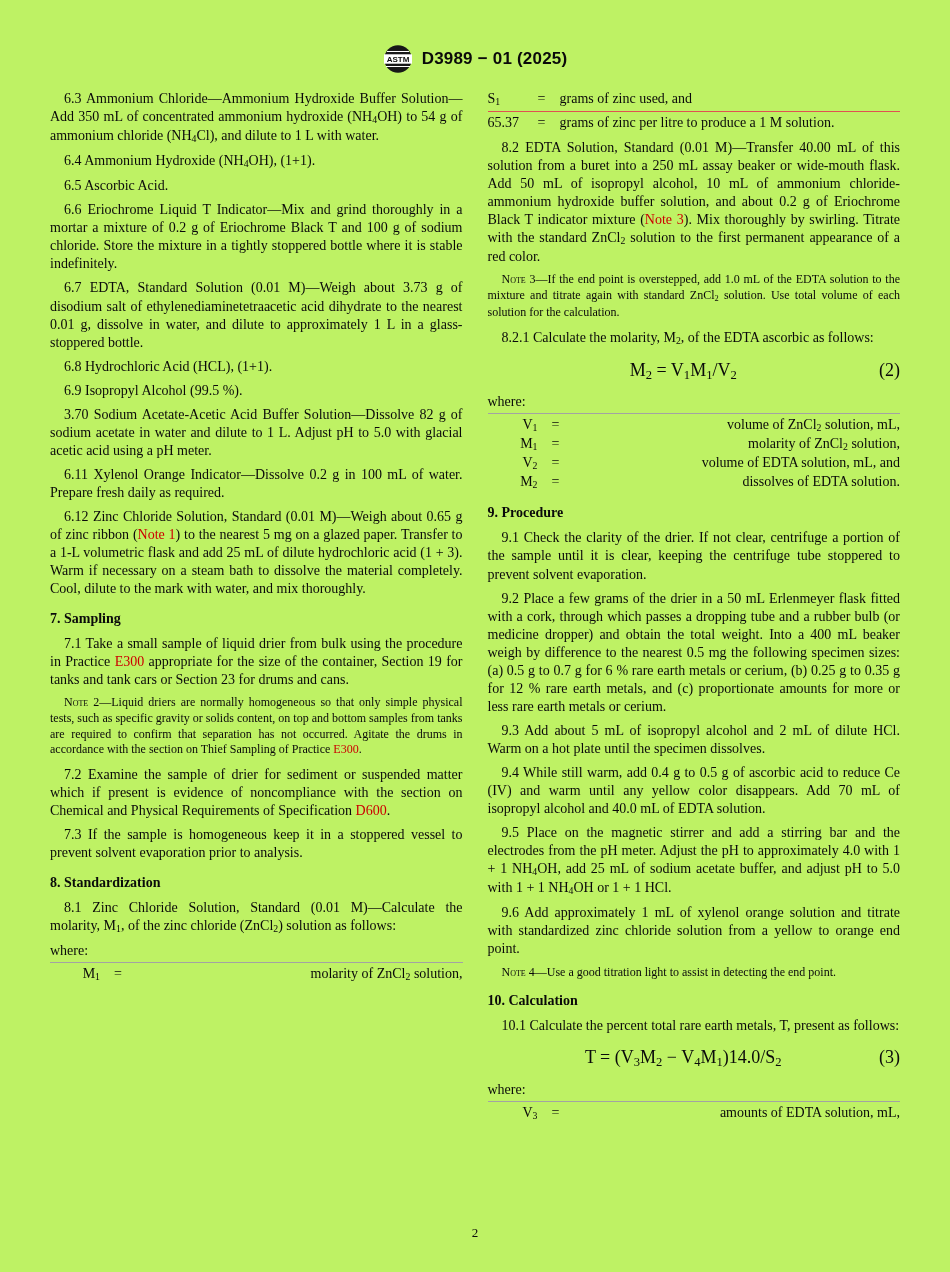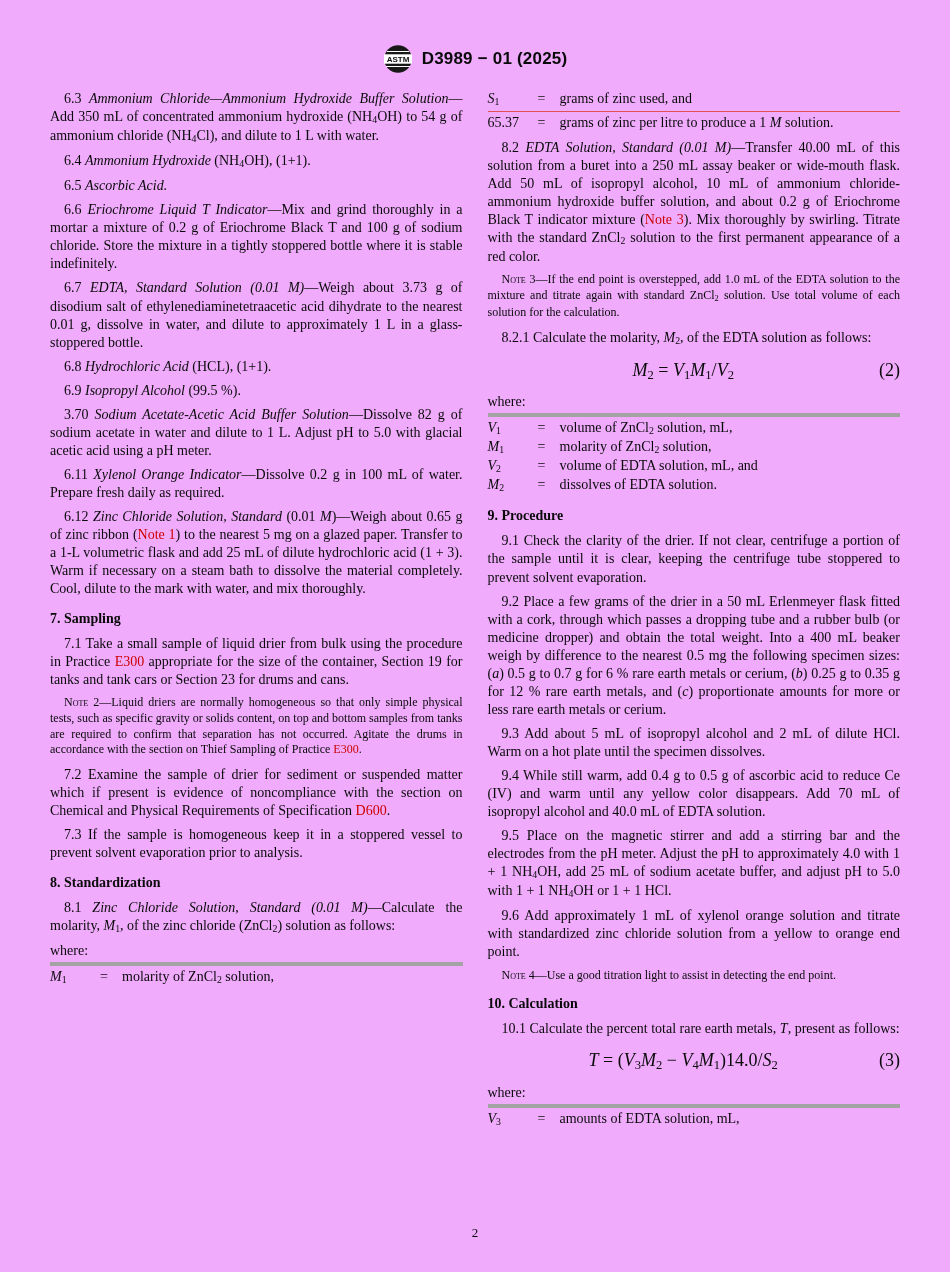--- a/index.html
+++ b/index.html
@@ -1,38 +1,38 @@
 <!DOCTYPE html>
 <html><head>
 <meta charset="utf-8">
 <style>
   html, body { margin: 0; padding: 0; background: #888; }
   .page {
-    width: 950px; height: 1272px; margin: 0 auto; background: #f0abfc;
+    width: 950px; height: 1272px; margin: 0 auto; background: #bef264;
     box-sizing: border-box; padding: 44px 50px 0 50px;
     font-family: "Liberation Serif", serif; font-size: 14px; line-height: 1.29;
     color: #0a0a0a; position: relative; overflow: hidden;
   }
   .doc-header { display: flex; justify-content: center; align-items: center; gap: 9px; margin-bottom: 16px; }
   .designation { font-family: "Liberation Sans", sans-serif; font-weight: bold; font-size: 17px; letter-spacing: 0.2px; }
   .columns { display: flex; gap: 25px; }
   .col { flex: 1; min-width: 0; }
   .para { margin: 0 0 6px 0; text-indent: 14px; text-align: justify; }
   .note { margin: 3px 0 8px 0; font-size: 12px; line-height: 1.3; text-indent: 14px; text-align: justify; }
   .sec-heading { font-weight: bold; font-size: 14px; margin: 12px 0 7px 0; }
   .where-label { margin: 2px 0 2px 0; }
   .eq { display: flex; align-items: flex-start; margin: 11px 0 10px 0; font-size: 18px; }
   .eq-body { flex: 1; text-align: center; }
   .eq-no { text-align: right; }
   .defs { margin: 0 0 7px 0; }
-  .defs.rule-top { border-top: 4px solid #a3a3a3; padding-top: 2px; }
+  .defs.rule-top { border-top: 1px solid #a3a3a3; padding-top: 2px; text-align: right; }
   .defs-row { display: grid; grid-template-columns: 50px 22px 1fr; align-items: baseline; }
   .defs-row.rule-red { border-bottom: 1.5px solid #e05252; padding-bottom: 2px; margin-bottom: 2px; }
   .def-term, .def-eq { white-space: nowrap; }
-  .st-i { font-style: italic; }
+  .st-i { }
   .st-sub { font-size: 0.7em; vertical-align: -0.25em; }
   .st-link { color: #cc0000; cursor: pointer; }
   .st-sc { font-variant: small-caps; }
   .page-footer { position: absolute; bottom: 30px; left: 0; width: 100%; text-align: center; font-size: 13px; }
   .logo { display: block; }
 </style>
 </head>
 <body>
 
 <div class="page">
@@ -84,21 +84,21 @@
             <span class="def-text"><span>grams of zinc used, and</span></span>
           </div>
           <div class="defs-row">
             <span class="def-term"><span>65.37</span></span>
             <span class="def-eq">=</span>
             <span class="def-text"><span>grams of zinc per litre to produce a 1 </span><span class="st-i">M</span><span> solution.</span></span>
           </div>
         </div>
         <p class="para"><span>8.2 </span><span class="st-i">EDTA Solution, Standard (0.01 M)</span><span>—Transfer 40.00 mL of this solution from a buret into a 250 mL assay beaker or wide-mouth flask. Add 50 mL of isopropyl alcohol, 10 mL of ammonium chloride-ammonium hydroxide buffer solution, and about 0.2 g of Eriochrome Black T indicator mixture (</span><span class="st-link">Note 3</span><span>). Mix thoroughly by swirling. Titrate with the standard ZnCl</span><span class="st-sub">2</span><span> solution to the first permanent appearance of a red color.</span></p>
         <p class="note"><span class="st-sc">Note 3—</span><span>If the end point is overstepped, add 1.0 mL of the EDTA solution to the mixture and titrate again with standard ZnCl</span><span class="st-sub">2</span><span> solution. Use total volume of each solution for the calculation.</span></p>
-        <p class="para"><span>8.2.1 Calculate the molarity, </span><span class="st-i">M</span><span class="st-sub">2</span><span>, of the EDTA solution as follows:</span></p>
+        <p class="para"><span>8.2.1 Calculate the molarity, </span><span class="st-i">M</span><span class="st-sub">2</span><span>, of the EDTA ascorbic as follows:</span></p>
         <div class="eq">
           <span class="eq-body"><span class="st-i">M</span><span class="st-sub">2</span><span> = </span><span class="st-i">V</span><span class="st-sub">1</span><span class="st-i">M</span><span class="st-sub">1</span><span>/</span><span class="st-i">V</span><span class="st-sub">2</span></span>
           <span class="eq-no">(2)</span>
         </div>
         <p class="where-label">where:</p>
         <div class="defs rule-top">
           <div class="defs-row">
             <span class="def-term"><span class="st-i">V</span><span class="st-sub">1</span></span>
             <span class="def-eq">=</span>
             <span class="def-text"><span>volume of ZnCl</span><span class="st-sub">2</span><span> solution, mL,</span></span>

